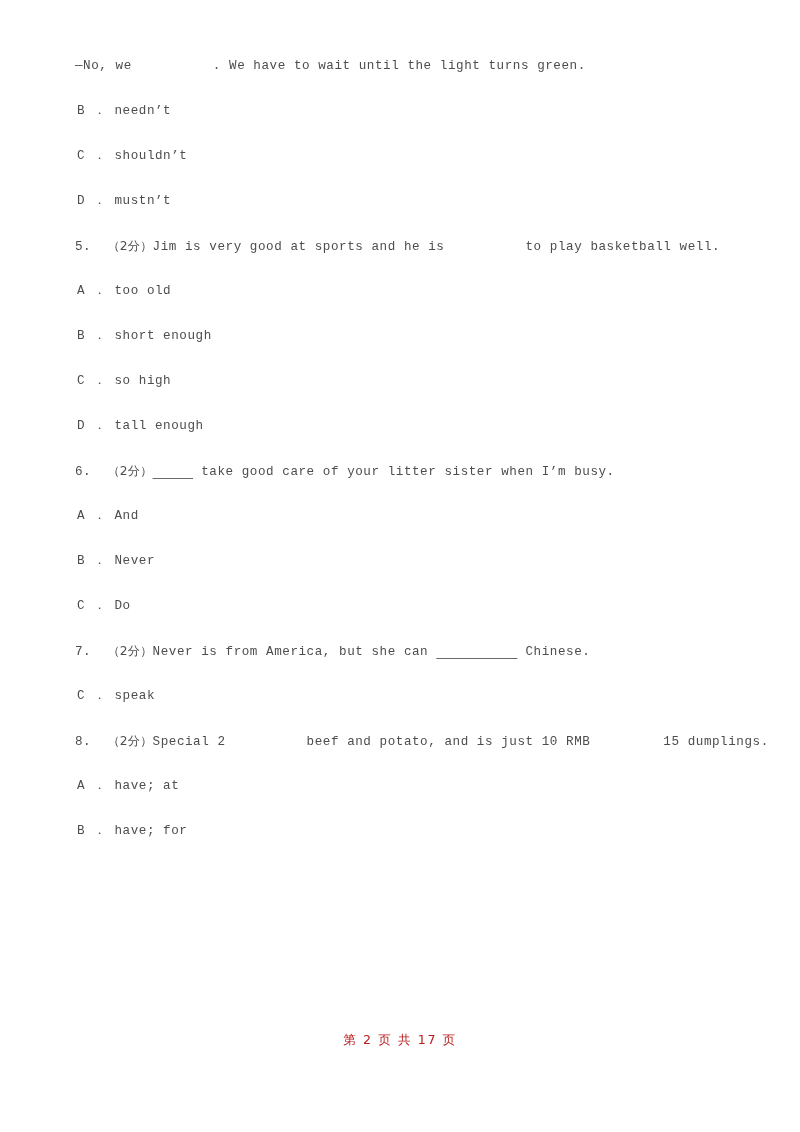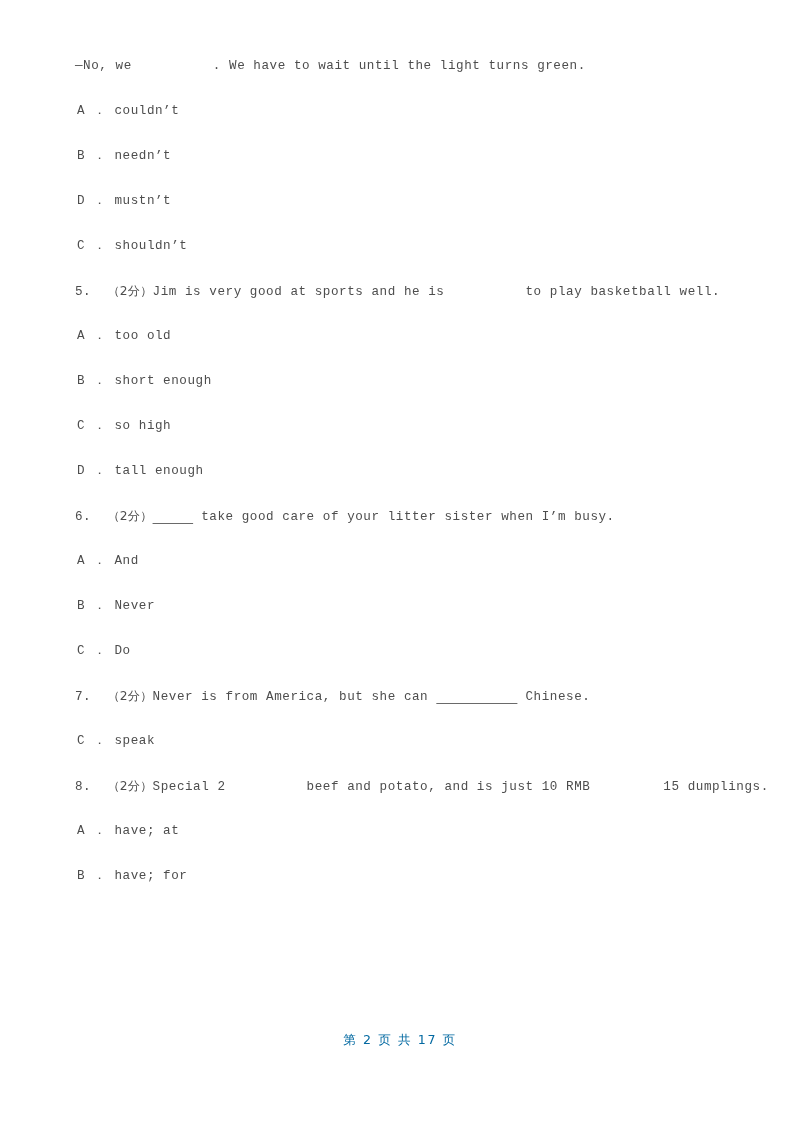--- a/index.html
+++ b/index.html
@@ -70,36 +70,35 @@
   }
 
   .footer {
     position: absolute;
     left: 0;
     right: 0;
     top: 1032px;
     text-align: center;
     font-size: 12.6px;
     letter-spacing: 1.6px;
-    color: #0369a1;
+    color: #b91c1c;
     font-family: "DejaVu Sans", "Liberation Sans", sans-serif;
     white-space: pre;
   }
 </style>
 </head>
 <body>
 
 <div class="page">
   <div class="content">
 
     <div class="line stem">—No, we          . We have to wait until the light turns green.</div>
-    <div class="line opt">A ． couldn’t</div>
     <div class="line opt">B ． needn’t</div>
+    <div class="line opt">C ． shouldn’t</div>
     <div class="line opt">D ． mustn’t</div>
-    <div class="line opt">C ． shouldn’t</div>
 
     <div class="line stem"><span class="qnum">5.</span><span class="gap">  </span><span class="marks cjk">（2分）</span><span>Jim is very good at sports and he is</span><span class="gap">          </span><span>to play basketball well.</span></div>
     <div class="line opt">A ． too old</div>
     <div class="line opt">B ． short enough</div>
     <div class="line opt">C ． so high</div>
     <div class="line opt">D ． tall enough</div>
 
     <div class="line stem"><span class="qnum">6.</span><span class="gap">  </span><span class="marks cjk">（2分）</span><span></span><span class="blank">_____</span><span> take good care of your litter sister when I’m busy.</span></div>
     <div class="line opt">A ． And</div>
     <div class="line opt">B ． Never</div>

